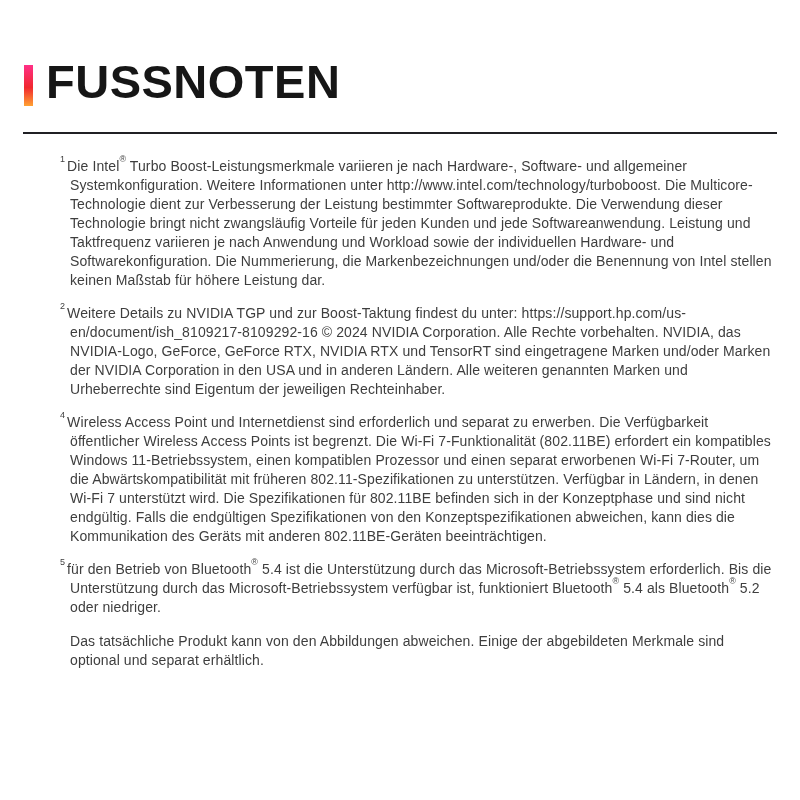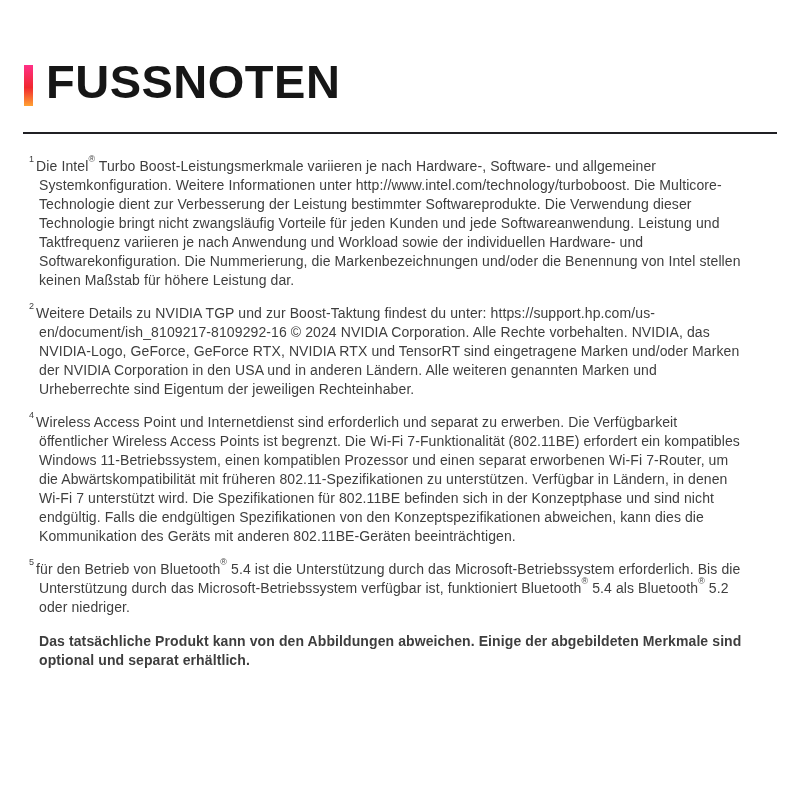--- a/index.html
+++ b/index.html
@@ -37,37 +37,36 @@
   .title-rule {
     position: absolute;
     left: 23px;
     top: 132px;
     width: 754px;
     height: 2px;
     background: #202024;
   }
   .content {
     position: absolute;
-    left: 29px;
+    left: 60px;
     top: 157px;
     width: 716px;
     font-size: 14px;
     line-height: 19px;
     letter-spacing: 0.1px;
     color: #3e3e3e;
   }
   p.footnote {
     margin: 0 0 14px 0;
     padding-left: 10px;
     text-indent: -10px;
   }
   p.disclaimer {
     margin: 15px 0 0 0;
     padding-left: 10px;
-    font-weight: bold;
   }
   sup.fn-marker {
     font-size: 9px;
     line-height: 0;
     vertical-align: top;
     position: relative;
     top: 2px;
     margin-right: 2px;
   }
   sup.reg {

